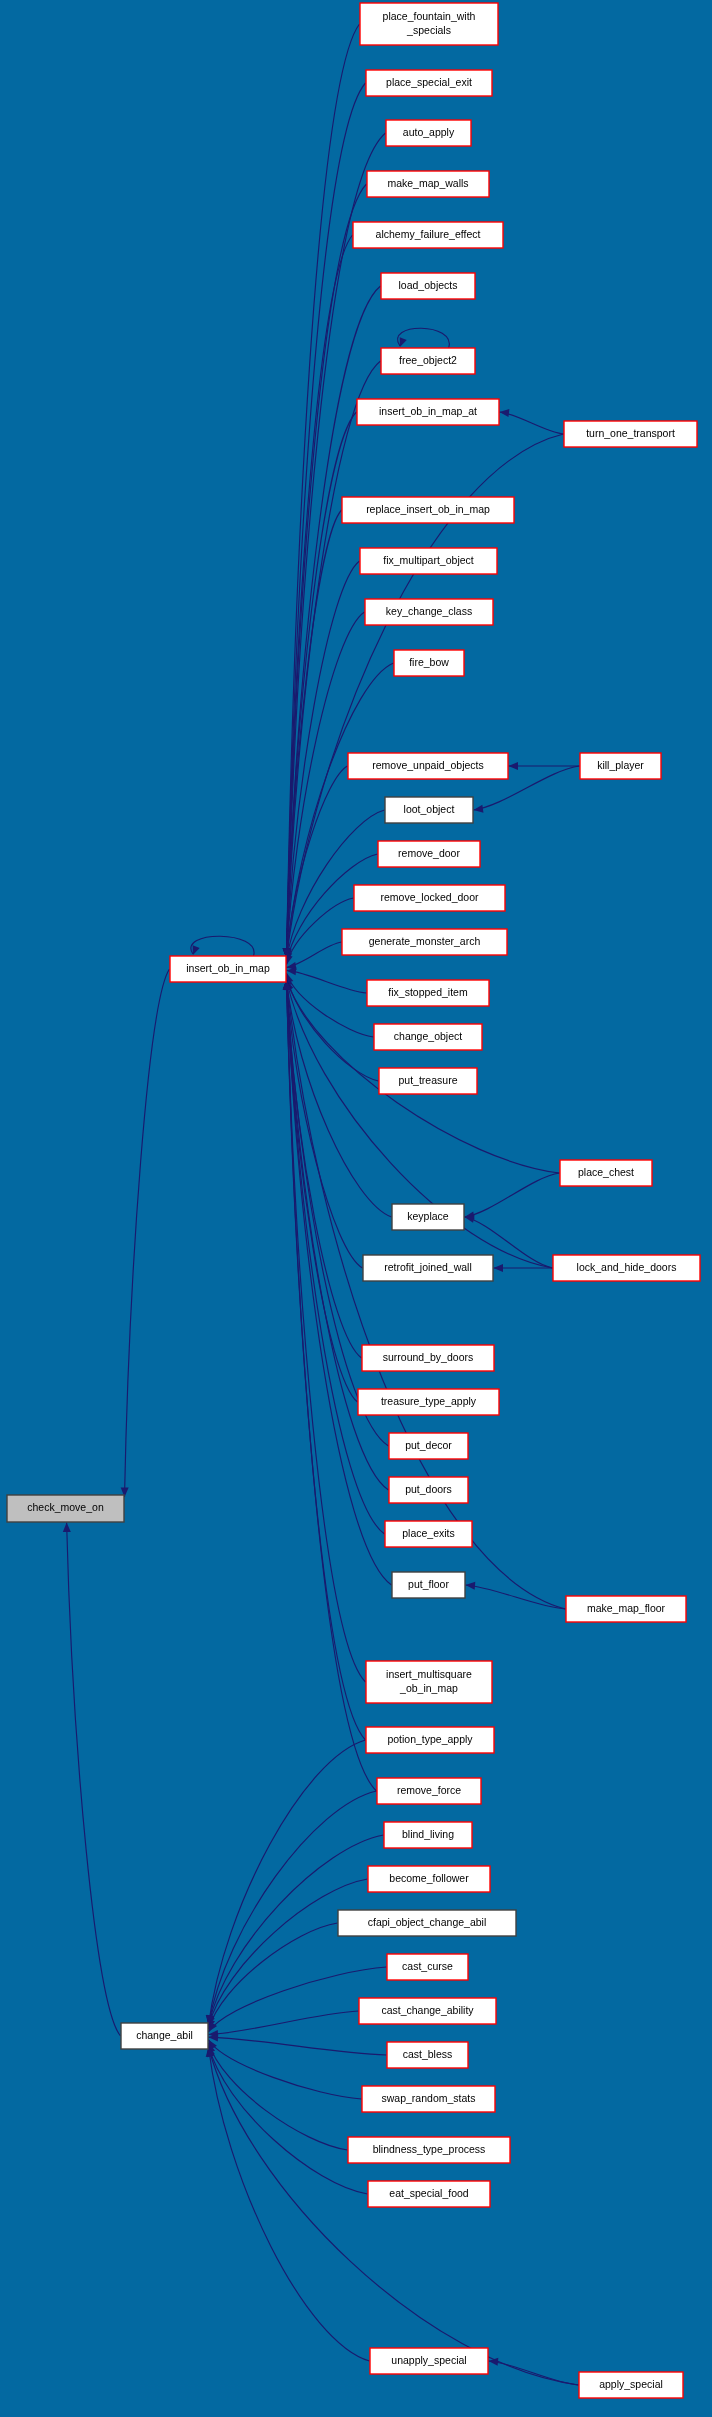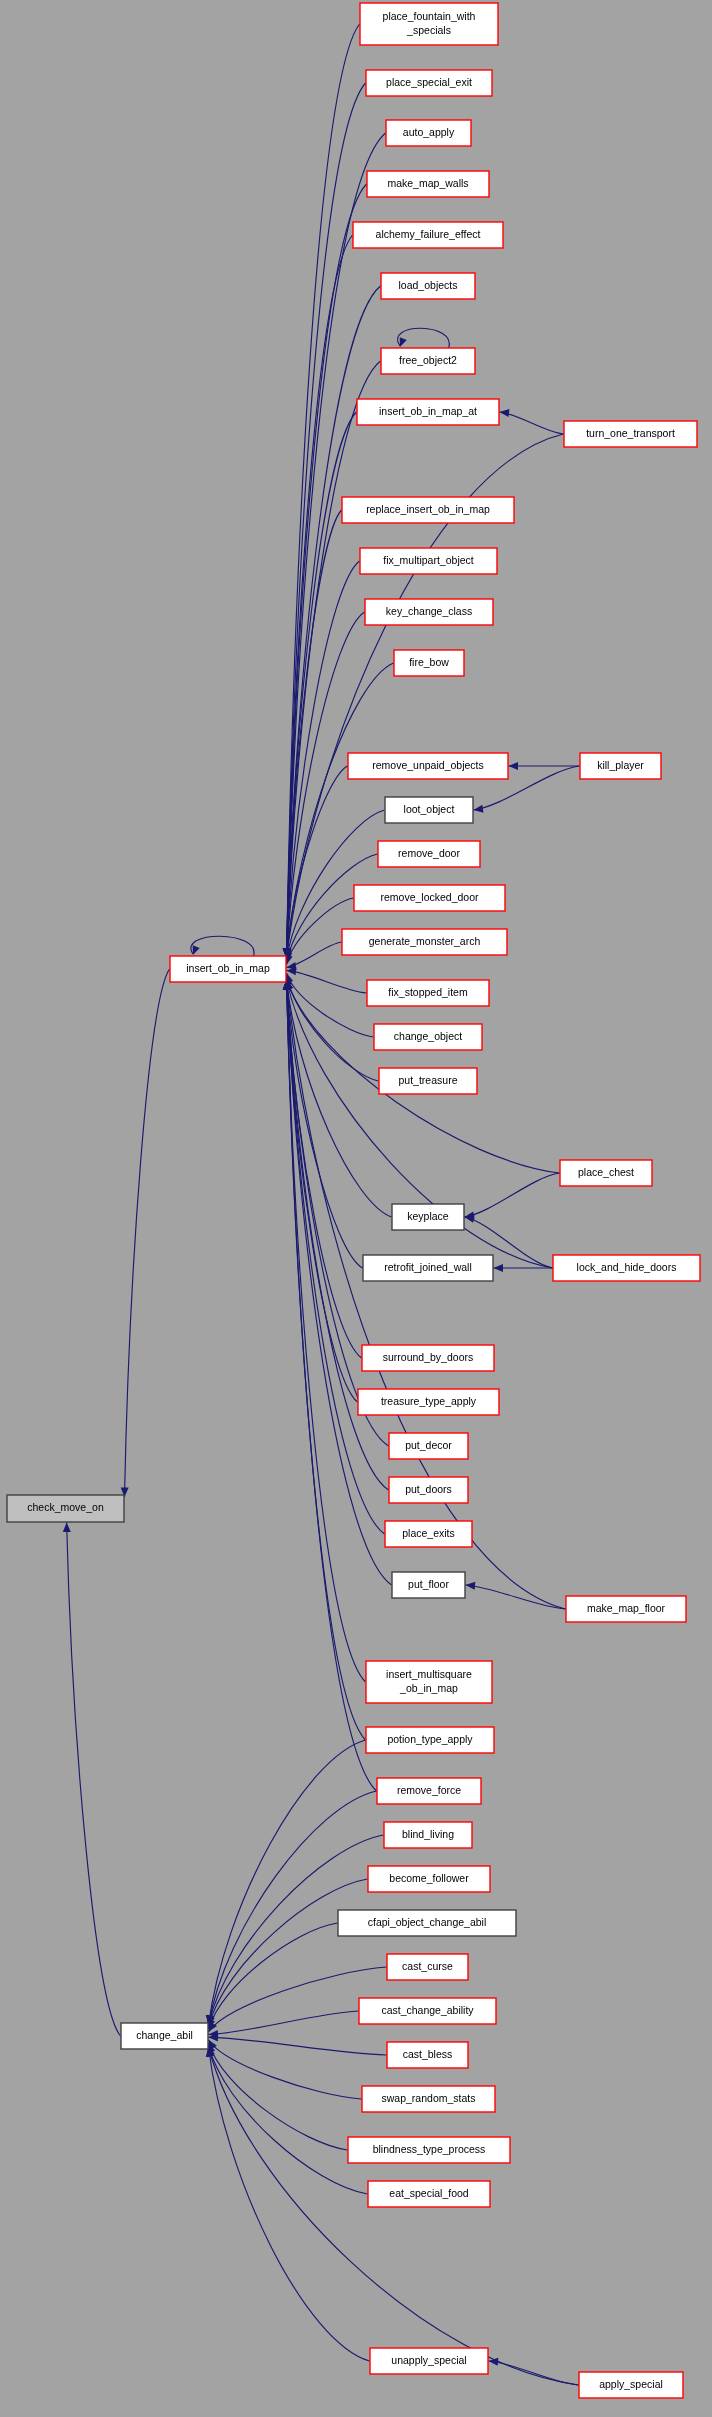--- a/index.html
+++ b/index.html
@@ -1,17 +1,17 @@
 <!DOCTYPE html>
 <html><head>
 <meta charset="utf-8">
 <style>
   html,body{margin:0;padding:0;background:#ffffff;}
   body{font-family:"Liberation Sans",sans-serif;}
-  #graph-root{position:relative;width:712px;height:2417px;overflow:hidden;background:#a3a3a3;}
+  #graph-root{position:relative;width:712px;height:2417px;overflow:hidden;background:#0369a1;}
   svg#callgraph{display:block;width:712px;height:2417px;}
   .node-box{fill:#ffffff;stroke:#ff0000;stroke-width:1.4px;}
   .node-box.plain{stroke:#404040;stroke-width:1.4px;}
   .node-box.current{fill:#bfbfbf;stroke:#404040;stroke-width:1.4px;}
   .node-label{font-family:"Liberation Sans",sans-serif;font-size:10.5px;fill:#000000;text-anchor:middle;dominant-baseline:middle;}
   .edge{fill:none;stroke:#1a1a6e;stroke-width:1.15px;}
   .arrowhead{fill:#1a1a6e;stroke:none;}
 </style>
 </head>
 <body>

